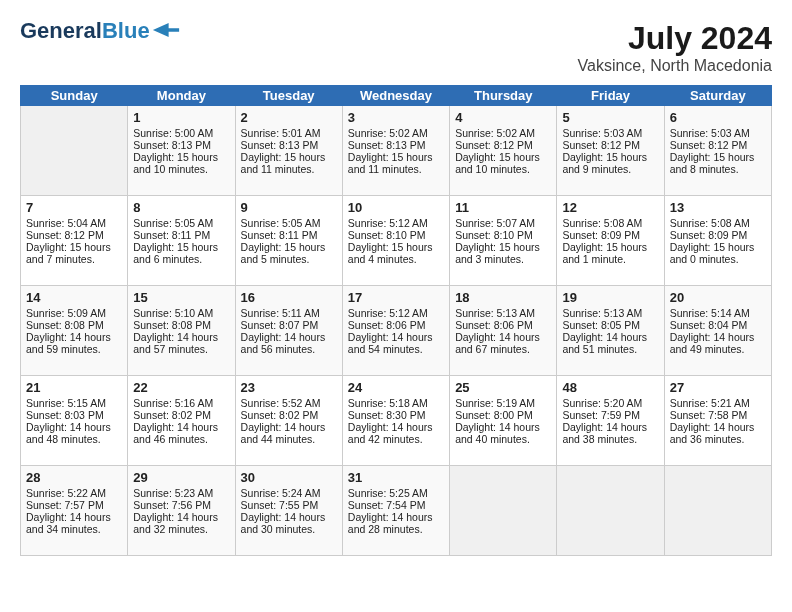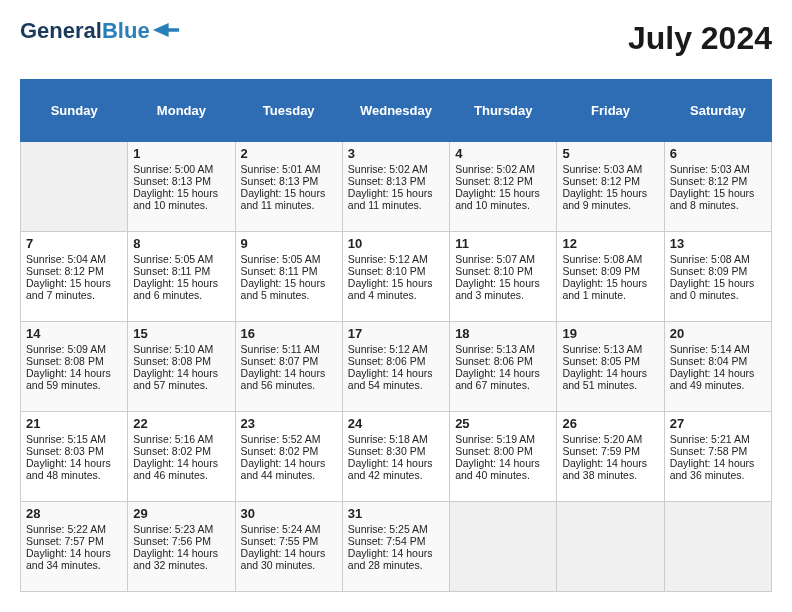--- a/index.html
+++ b/index.html
@@ -7,21 +7,21 @@
       font-family: Arial, sans-serif;
       background: #fff;
       width: 792px;
       min-height: 612px;
       padding: 20px;
     }
     .header {
       display: flex;
       justify-content: space-between;
       align-items: flex-start;
-      margin-bottom: 22px;
+      margin-bottom: 10px;
     }
     .logo {
       display: flex;
       flex-direction: column;
       align-items: flex-start;
     }
     .logo-text {
       font-size: 22px;
       font-weight: bold;
       color: #1a3a5c;
@@ -48,21 +48,21 @@
     table {
       width: 100%;
       border-collapse: collapse;
       table-layout: fixed;
     }
     thead tr th {
       background-color: #2e6db4;
       color: #fff;
       font-size: 13px;
       font-weight: bold;
-      padding: 23px 4px;
+      padding: 2px 4px;
       text-align: center;
       border: 1px solid #2e6db4;
     }
     tbody tr td {
       border: 1px solid #ccc;
       vertical-align: top;
       padding: 4px 5px;
       height: 90px;
       font-size: 10.5px;
       color: #222;
@@ -90,20 +90,21 @@
       <span class="logo-text">
         <span style="color:#1a3a5c;">General</span><span style="color:#2980b9;">Blue</span>
       </span>
       <svg class="logo-arrow" viewBox="0 0 30 16" style="margin-left:2px;margin-top:-2px;">
         <polygon points="0,8 18,0 18,6 30,6 30,10 18,10 18,16" fill="#2980b9"></polygon>
       </svg>
     </div>
   </div>
   <div class="title-block">
     <div class="month-year">July 2024</div>
+    <div class="location">Vaksince, North Macedonia</div>
   </div>
 </div>
 
 <table>
   <thead>
     <tr id="header-row">
         <th>Sunday</th>
         <th>Monday</th>
         <th>Tuesday</th>
         <th>Wednesday</th>
@@ -290,21 +291,21 @@
           <div>and 42 minutes.</div>
         </td>
         <td>
           <span class="day-num">25</span>
           <div>Sunrise: 5:19 AM</div>
           <div>Sunset: 8:00 PM</div>
           <div>Daylight: 14 hours</div>
           <div>and 40 minutes.</div>
         </td>
         <td>
-          <span class="day-num">26</span>
+          <span class="day-num">48</span>
           <div>Sunrise: 5:20 AM</div>
           <div>Sunset: 7:59 PM</div>
           <div>Daylight: 14 hours</div>
           <div>and 38 minutes.</div>
         </td>
         <td>
           <span class="day-num">27</span>
           <div>Sunrise: 5:21 AM</div>
           <div>Sunset: 7:58 PM</div>
           <div>Daylight: 14 hours</div>

